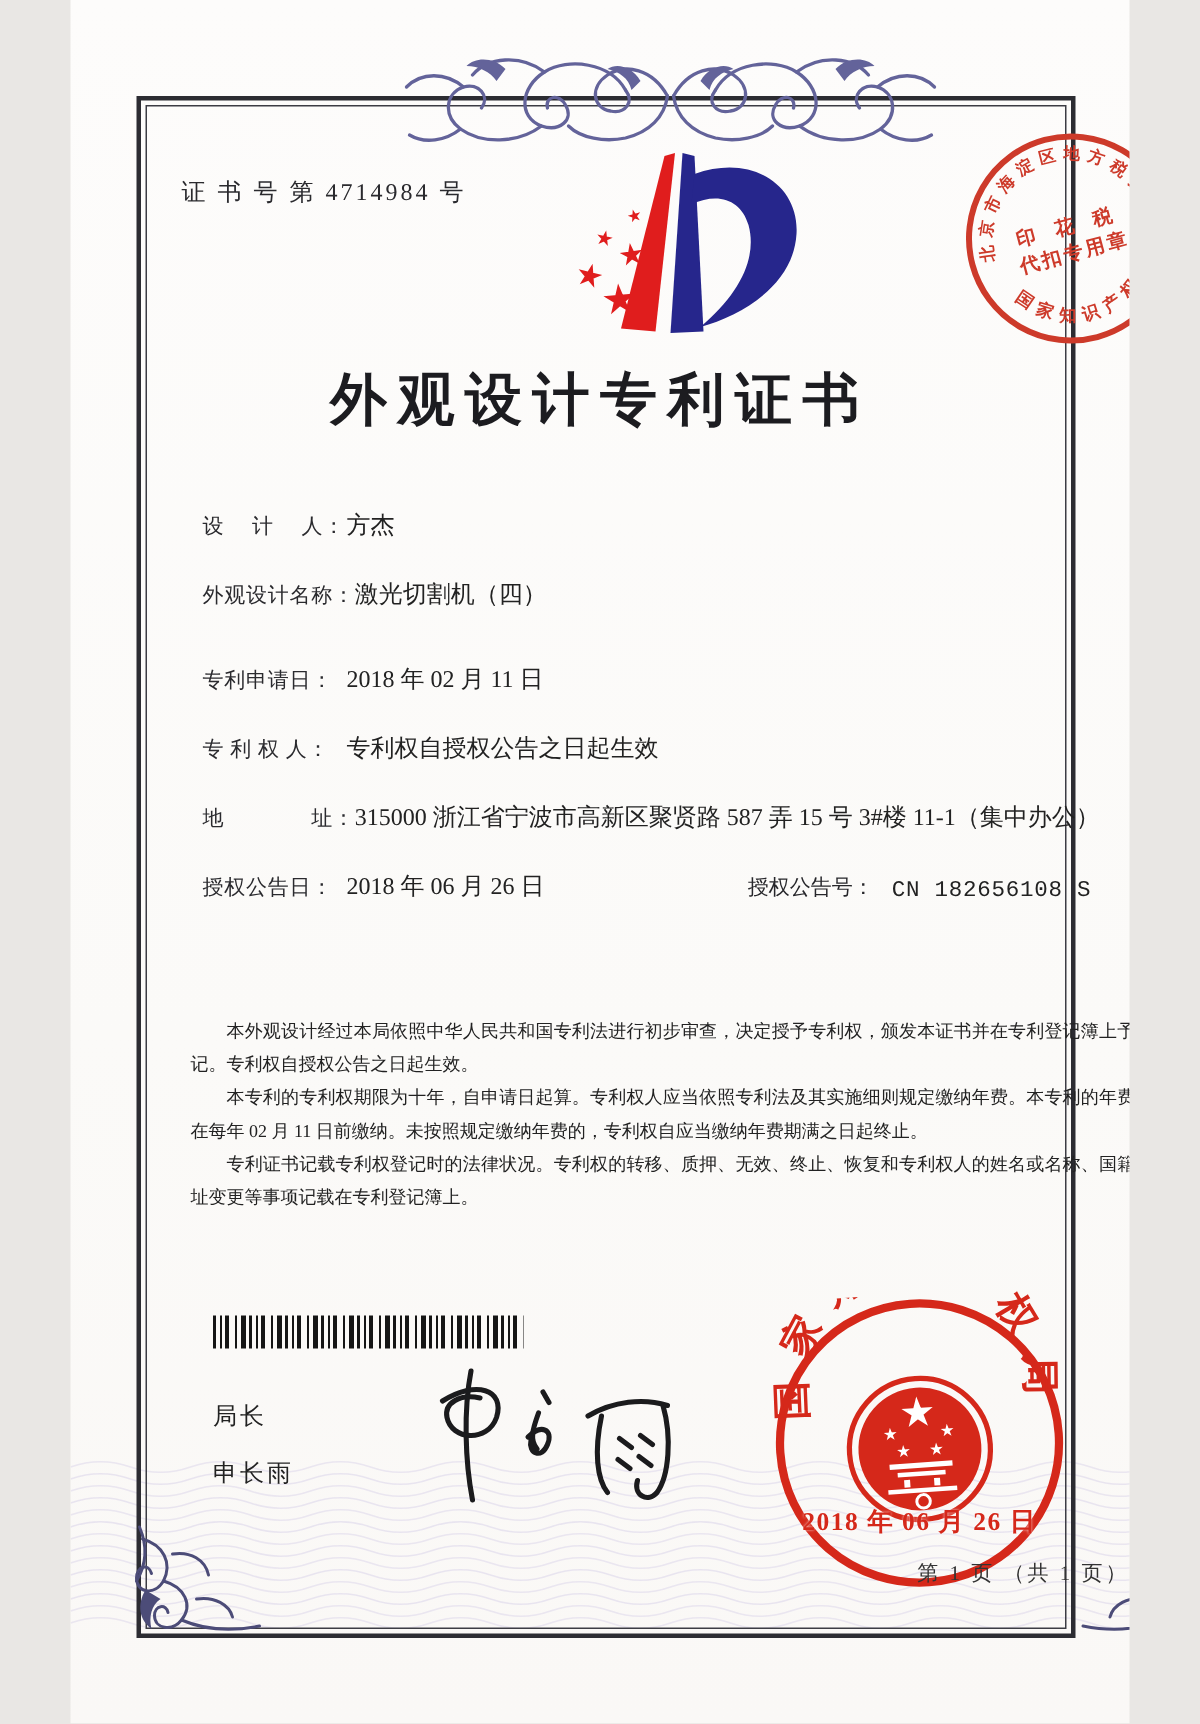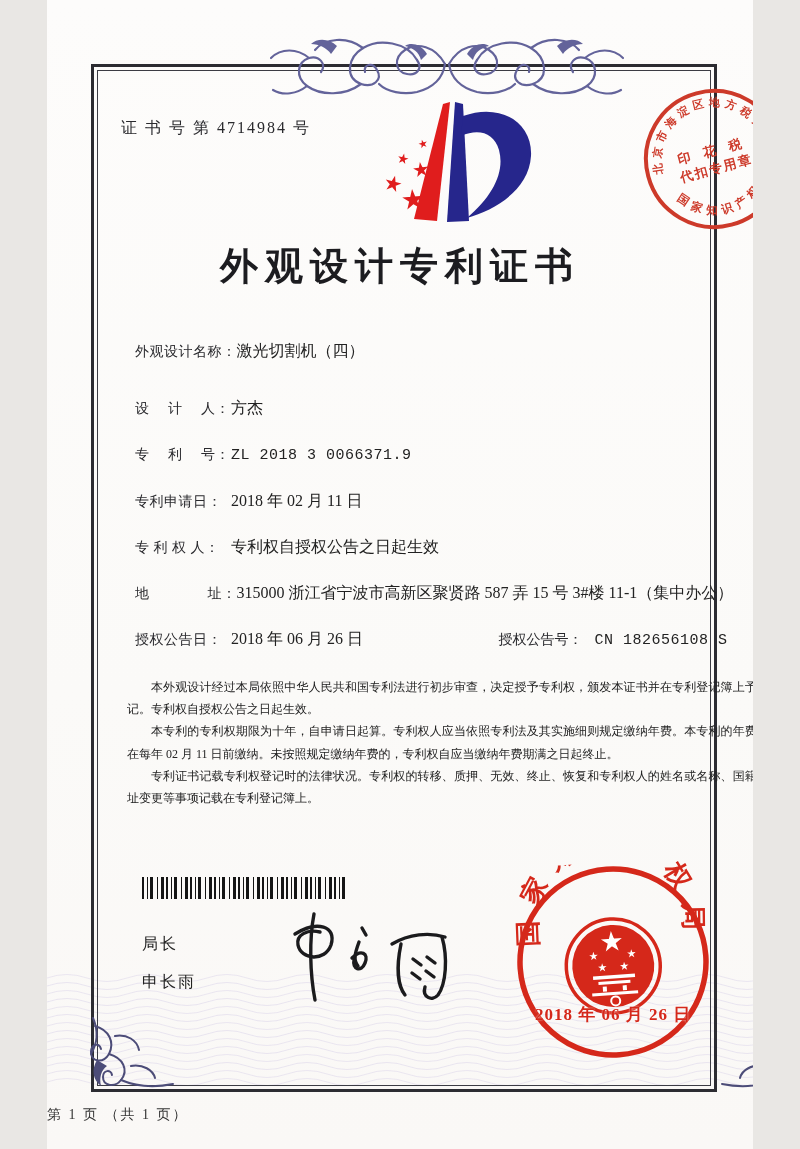--- a/index.html
+++ b/index.html
@@ -84,22 +84,22 @@
   .sig-script{position:absolute;left:212px;top:898px;z-index:4;}
   
   .big-seal{position:absolute;left:466px;top:862px;width:200px;height:200px;z-index:4;transform:rotate(-4deg);}
   .seal-date{
     position:absolute;left:460px;top:1003px;width:212px;z-index:5;
     text-align:center;font-size:17px;font-weight:bold;color:#d5281a;
     letter-spacing:1px;text-shadow:0 0 2px rgba(255,255,255,.8);
   }
   
   .footer{
-    position:absolute;left:0;right:0;top:1106px;z-index:4;
-    text-align:left;font-size:14px;letter-spacing:2px;color:#333;
+    position:absolute;left:0;right:0;top:1040px;z-index:4;
+    text-align:right;font-size:14px;letter-spacing:2px;color:#333;
   }
   svg text{font-family:"Liberation Serif","DejaVu Serif",serif;}
 </style>
 </head>
 <body>
 
 <div class="page">
 
   <svg class="waves" width="800" height="130" viewBox="0 0 800 130">
     <defs>
@@ -170,31 +170,27 @@
     <text font-size="11.5" font-weight="bold" fill="#cd3a2a" letter-spacing="5">
       <textPath href="#ts-bot" startOffset="7">国家知识产权局</textPath>
     </text>
     <text x="75" y="71" text-anchor="middle" font-size="13" font-weight="bold" fill="#cd3a2a" letter-spacing="5">印 花 税</text>
     <text x="75" y="89" text-anchor="middle" font-size="13" font-weight="bold" fill="#cd3a2a" letter-spacing="2">代扣专用章</text>
   </svg>
 
   <div class="doc-title">外观设计专利证书</div>
 
   <div class="fields">
+    <div class="field-row">
+      <span class="f-label">设　 计　 人：</span>
+      <span class="f-value">方杰</span>
+    </div>
     <div class="field-row first">
       <span class="f-label">外观设计名称：</span>
       <span class="f-value">激光切割机（四）</span>
-    </div>
-    <div class="field-row">
-      <span class="f-label">设　 计　 人：</span>
-      <span class="f-value">方杰</span>
-    </div>
-    <div class="field-row">
-      <span class="f-label">专　 利　 号：</span>
-      <span class="f-value num">ZL 2018 3 0066371.9</span>
     </div>
     <div class="field-row">
       <span class="f-label">专利申请日：</span>
       <span class="f-value">2018 年 02 月 11 日</span>
     </div>
     <div class="field-row">
       <span class="f-label">专 利 权 人：</span>
       <span class="f-value">专利权自授权公告之日起生效</span>
     </div>
     <div class="field-row">

